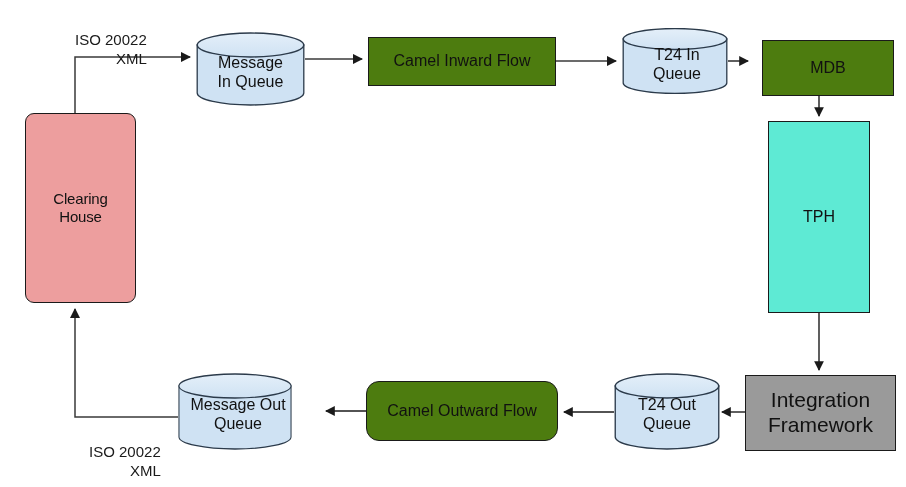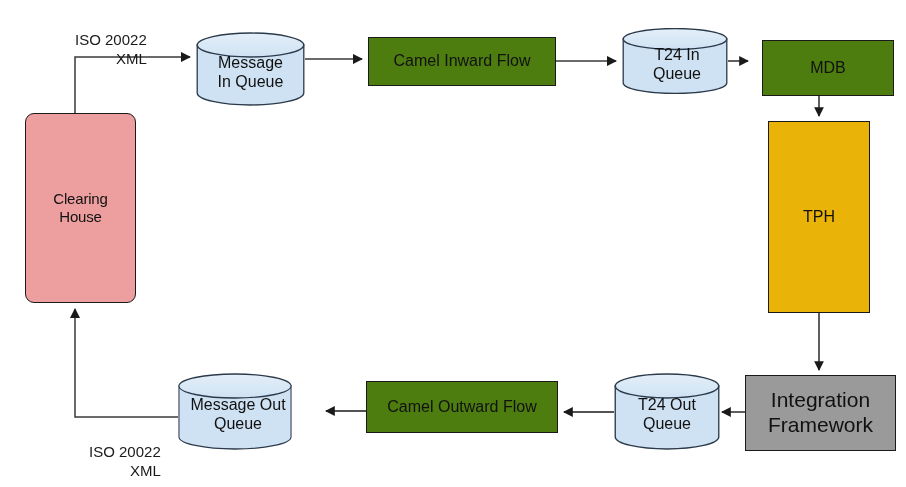--- a/index.html
+++ b/index.html
@@ -40,21 +40,21 @@
     border: 1.4px solid #1a1a1a;
   }
   .node-label {
     white-space: pre-line;
     display: block;
   }
 
   
   .fill-blue   { background: #4d7c0f; }
   .fill-pink   { background: #ed9e9e; }
-  .fill-cream  { background: #eab308; }
+  .fill-cream  { background: #5eead4; }
   .fill-gray   { background: #9a9a9a; }
 
   
   .node-cyl {
     background: transparent;
     border: none;
   }
   .cyl-svg {
     position: absolute;
     left: 0;
@@ -168,21 +168,21 @@
 
   <div class="node node-cyl t-normal" style="left:614px; top:373px; width:106px; height:77px;">
     <svg class="cyl-svg" viewBox="0 0 103 77" preserveAspectRatio="none">
       <path d="M 1.2 13 L 1.2 64 A 50.3 12 0 0 0 101.8 64 L 101.8 13 Z" fill="#cfe2f3" stroke="#2b3a4a" stroke-width="1.3"></path>
       <ellipse cx="51.5" cy="13" rx="50.3" ry="12" fill="url(#cylTop)" stroke="#2b3a4a" stroke-width="1.3"></ellipse>
     </svg>
     <span class="node-label cyl-text">T24 Out
 Queue</span>
   </div>
 
-  <div class="node node-rect fill-blue t-normal" style="left:366px; top:381px; width:192px; height:52px;">
+  <div class="node node-rect fill-blue t-normal" style="left:366px; top:381px; width:192px; height:60px;border-radius:13px;">
     <span class="node-label">Camel Outward Flow</span>
   </div>
 
   <div class="node node-cyl t-normal" style="left:178px; top:373px; width:114px; height:77px;">
     <svg class="cyl-svg" viewBox="0 0 142 77" preserveAspectRatio="none">
       <path d="M 1.2 13 L 1.2 64 A 69.8 12 0 0 0 140.8 64 L 140.8 13 Z" fill="#cfe2f3" stroke="#2b3a4a" stroke-width="1.3"></path>
       <ellipse cx="71" cy="13" rx="69.8" ry="12" fill="url(#cylTop)" stroke="#2b3a4a" stroke-width="1.3"></ellipse>
     </svg>
     <span class="node-label cyl-text" style="padding-left:6px;">Message Out
 Queue</span>

